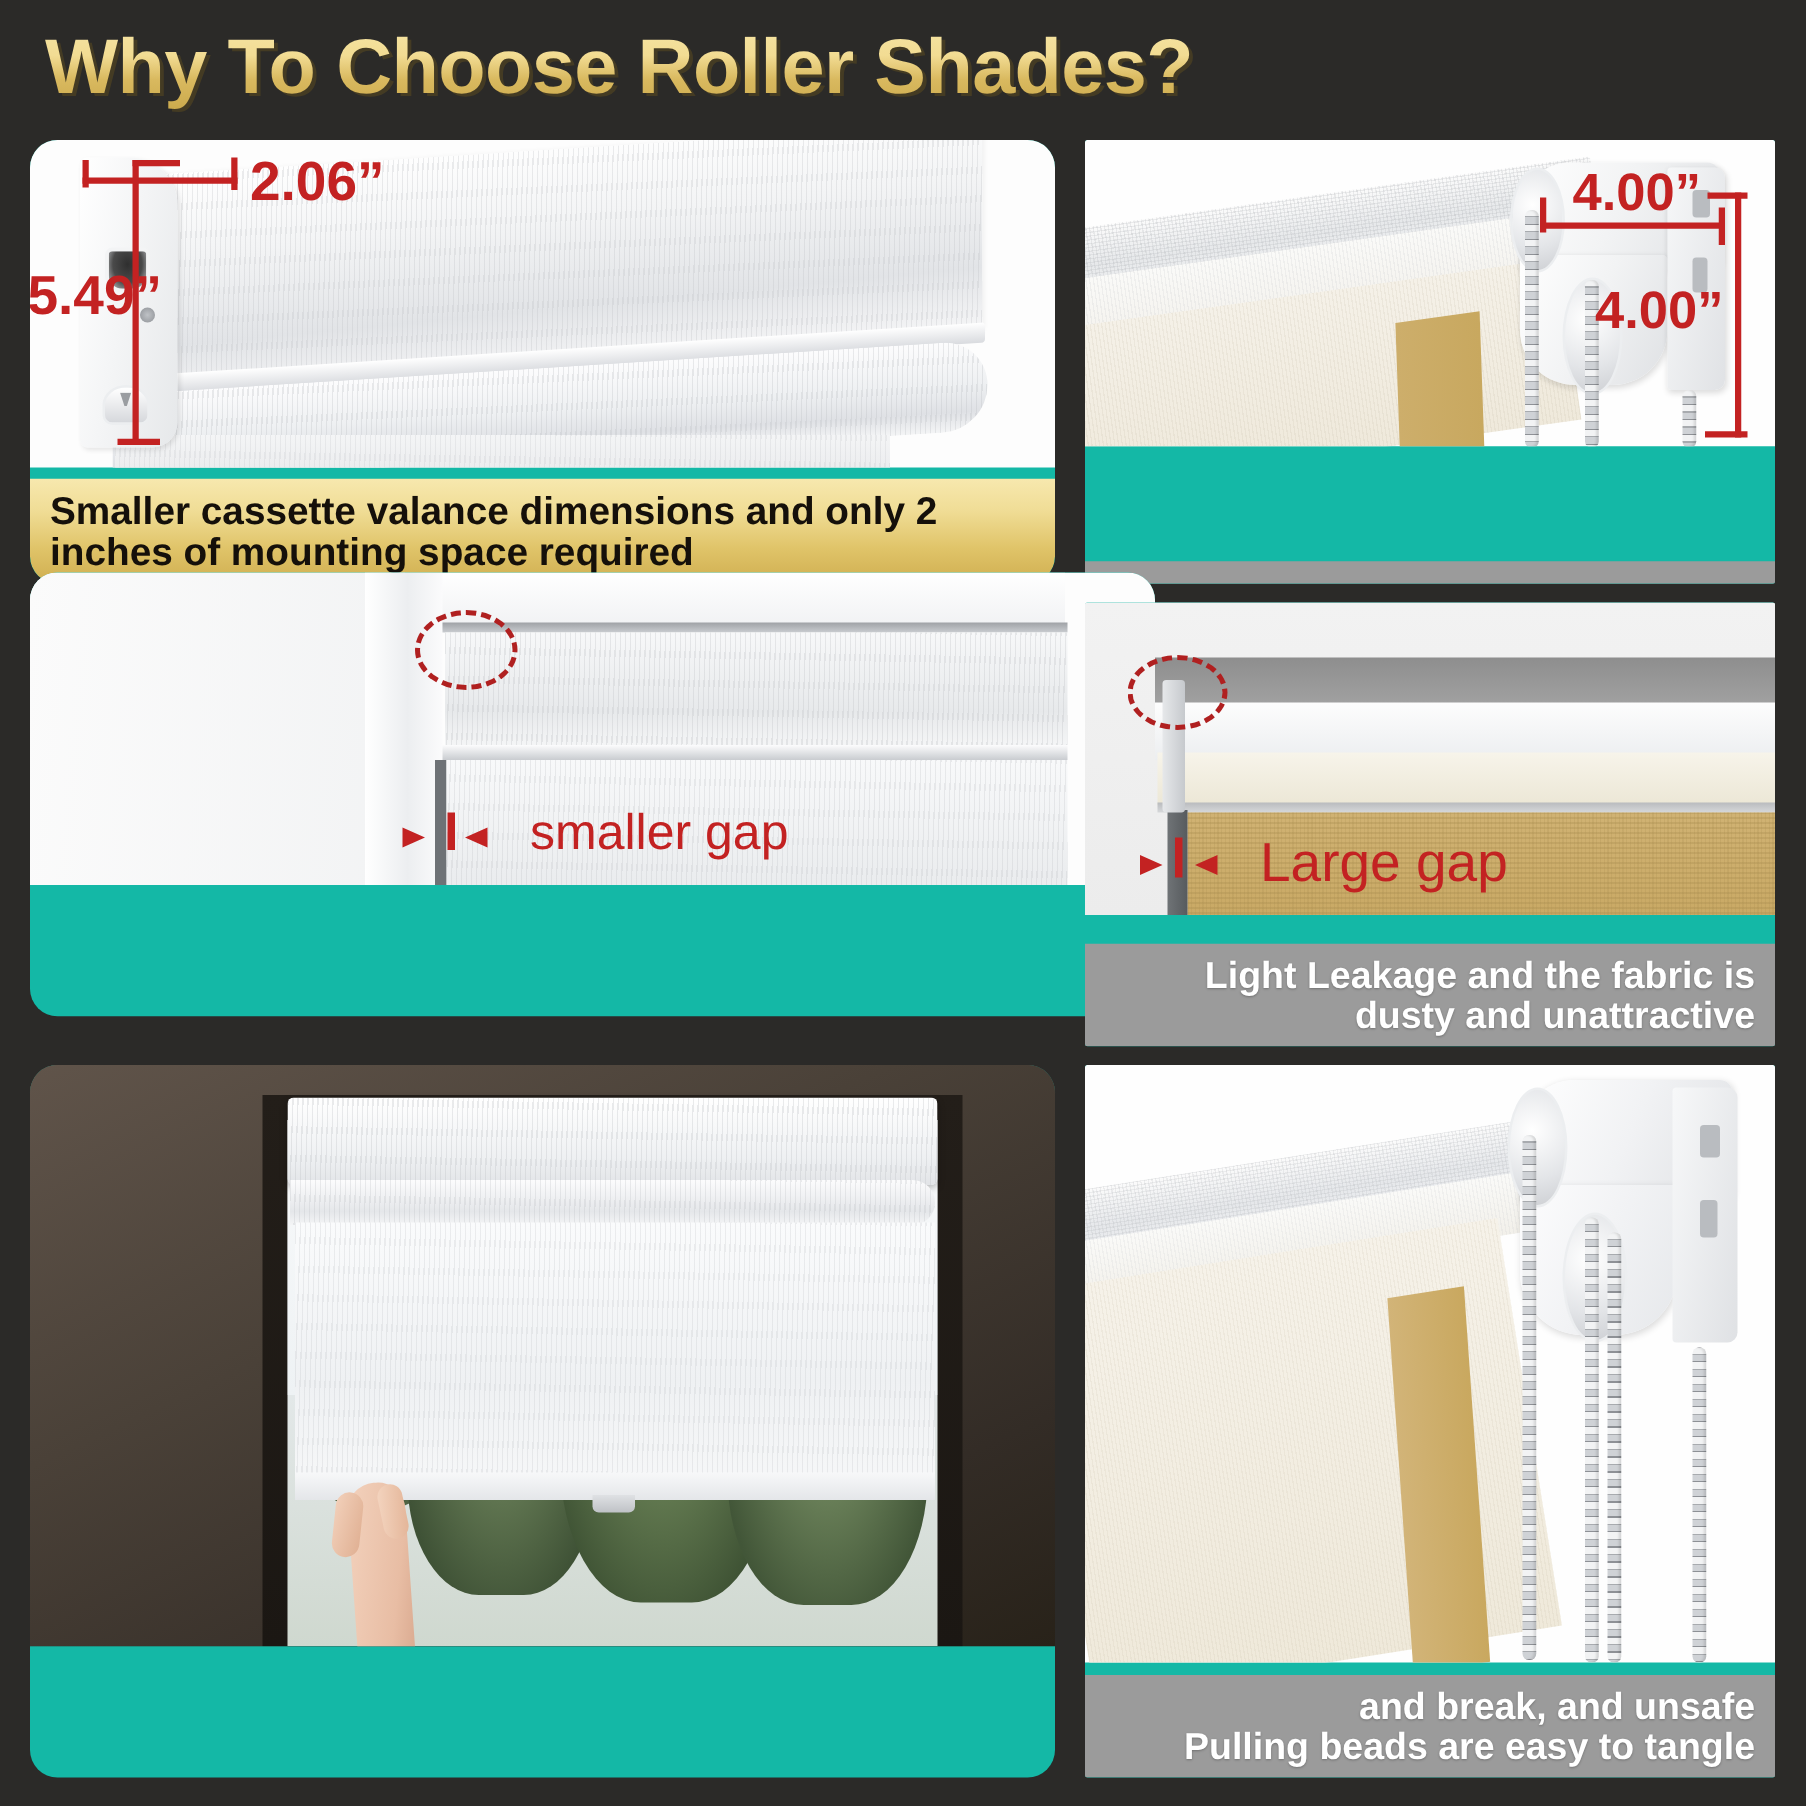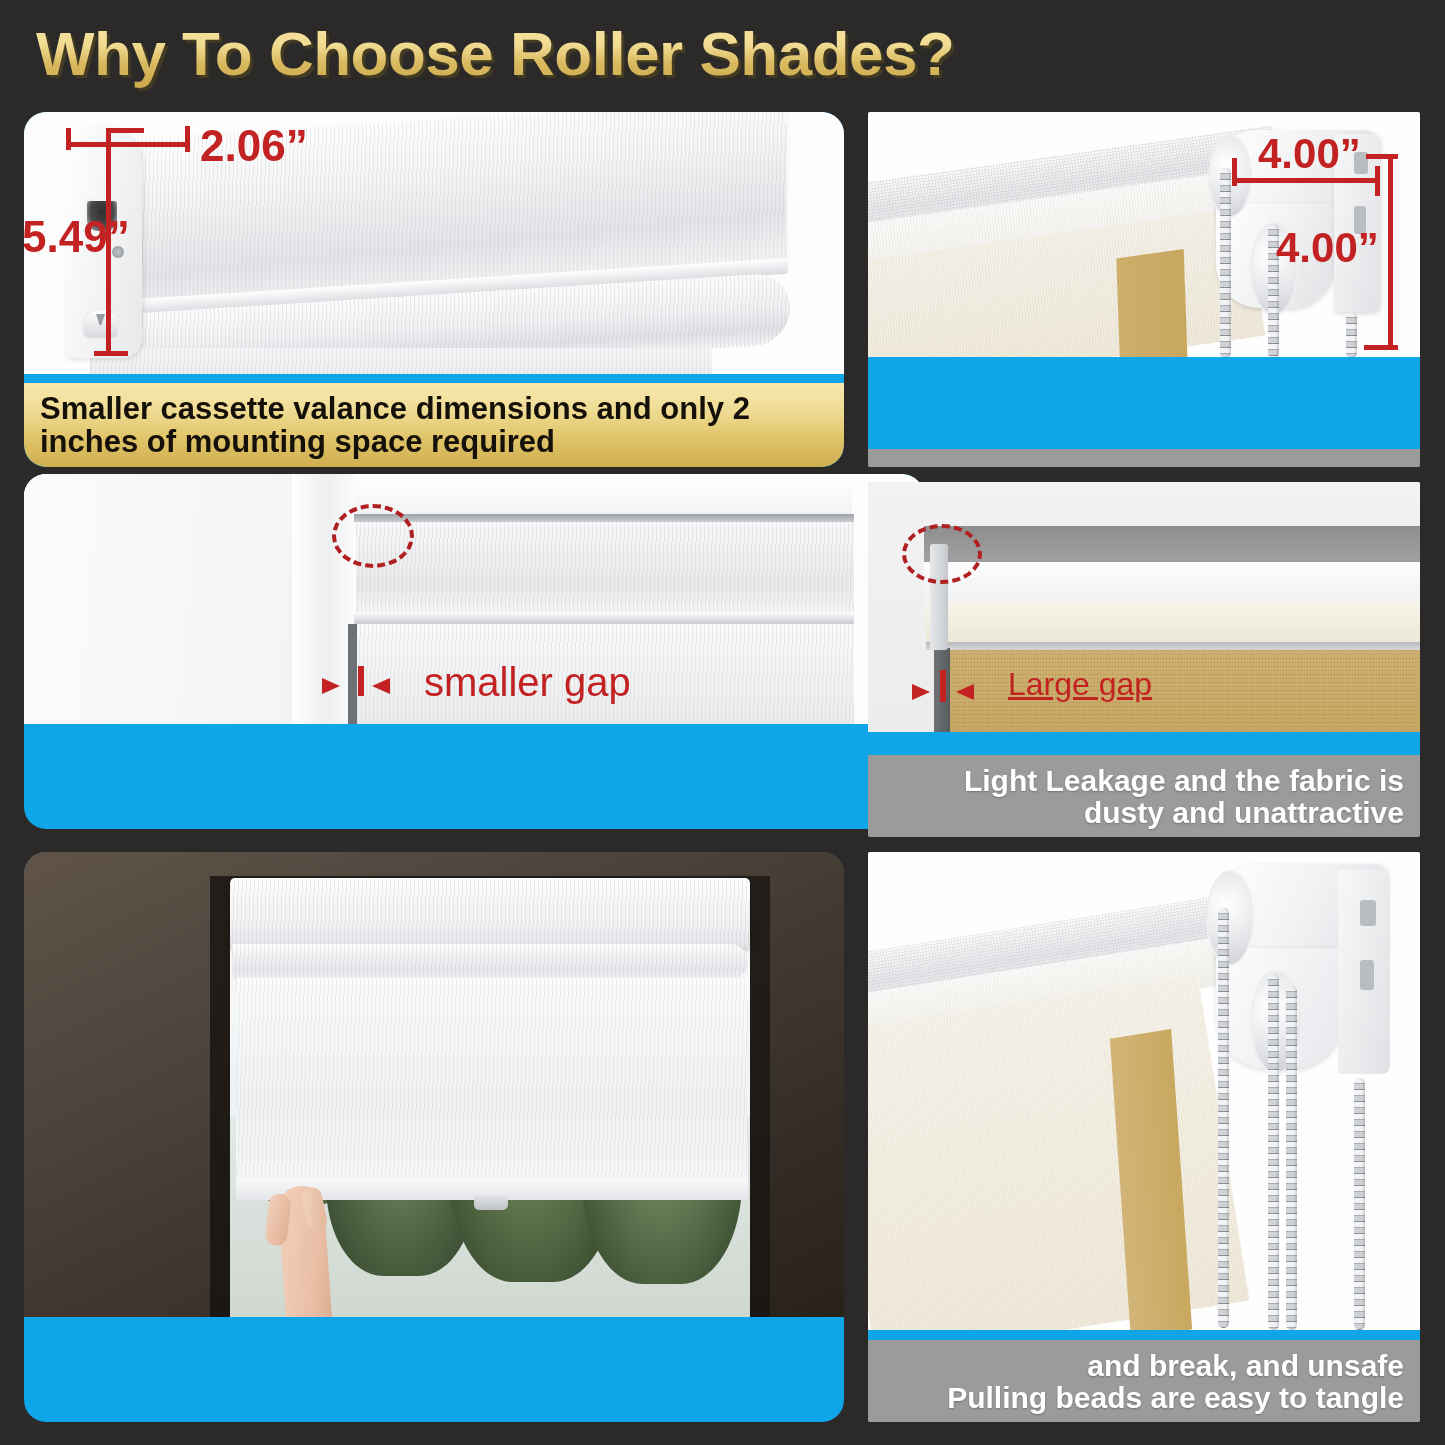--- a/index.html
+++ b/index.html
@@ -22,21 +22,21 @@
     text-shadow:none;
     line-height:80px;
   }
   #title-shadow{
     position:absolute;left:39px;top:17px;width:1200px;height:80px;
     font-size:62px;font-weight:bold;letter-spacing:-0.5px;
     color:#5a4a20;opacity:.55;white-space:nowrap;line-height:80px;z-index:-1;
   }
 
   
-  .panel{position:absolute;overflow:hidden;background:#0ea5e9;}
+  .panel{position:absolute;overflow:hidden;background:#14b8a6;}
   .panel.good{border-radius:22px;}
   .panel.bad{border-radius:2px;text-align:right;}
 
   .media{position:absolute;left:0;top:0;right:0;overflow:hidden;background:#fff;}
 
   
   .cap{
     position:absolute;left:0;right:0;bottom:0;
     box-sizing:border-box;
     padding:10px 16px 8px 16px;
@@ -163,21 +163,21 @@
     border:2px solid #eceef0;
   }
   .chain{
     position:absolute;width:11px;
     background:repeating-linear-gradient(180deg,#f2f3f4 0 5px,#a8abaf 5px 6px,#cfd2d6 6px 11px,#8e9196 11px 12px);
     border-radius:5px;
     box-shadow:inset -2px 0 2px rgba(0,0,0,.12);
   }
 
   
-  #p3{left:24px;top:474px;width:900px;height:355px;}
+  #p3{left:24px;top:458px;width:900px;height:355px;}
   #p3 .media{height:250px;background:#fdfdfd;}
   .wall{position:absolute;left:0;top:0;width:300px;height:250px;background:linear-gradient(95deg,#fbfbfb,#f2f3f4);}
   .frame-out{position:absolute;left:268px;top:0;width:62px;height:250px;
     background:linear-gradient(90deg,#ffffff,#eceef0 55%,#fbfbfc);}
   .frame-top{position:absolute;left:268px;top:0;width:560px;height:46px;
     background:linear-gradient(180deg,#ffffff,#f0f1f3);}
   .shade-top{position:absolute;left:330px;top:40px;width:500px;height:8px;
     background:linear-gradient(180deg,#9fa2a6,#c9ccd0);}
   .shade-band1{position:absolute;left:332px;top:48px;width:498px;height:90px;
     background:repeating-linear-gradient(92deg,rgba(188,190,194,.30) 0 1px,transparent 1px 4px),
@@ -377,21 +377,21 @@
     <div class="g-brkt"></div>
     <div class="dash-circle" style="left:34px;top:42px;width:72px;height:52px;"></div>
 
     <svg width="46" height="28" style="position:absolute;left:18px;top:196px;">
       <polygon points="0,14 26,14 26,6 44,14 26,22 26,14" fill="#c32222"></polygon>
     </svg>
     <div class="dim-line" style="left:72px;top:188px;width:6px;height:32px;"></div>
     <svg width="46" height="28" style="position:absolute;left:86px;top:196px;">
       <polygon points="46,14 20,14 20,6 2,14 20,22 20,14" fill="#c32222"></polygon>
     </svg>
-    <div class="dim-txt" style="left:140px;top:184px;font-size:32px;font-weight:normal;text-decoration:underline;">Large gap</div>
+    <div class="dim-txt" style="left:140px;top:184px;font-size:44px;font-weight:normal;">Large gap</div>
   </div>
   <div class="cap gray">
     <span class="l">Light Leakage and the fabric is</span>
     <span class="l">dusty and unattractive</span>
   </div>
 </div>
 
 <div class="panel good" id="p5">
   <div class="media">
     <div class="room-dark"></div>

